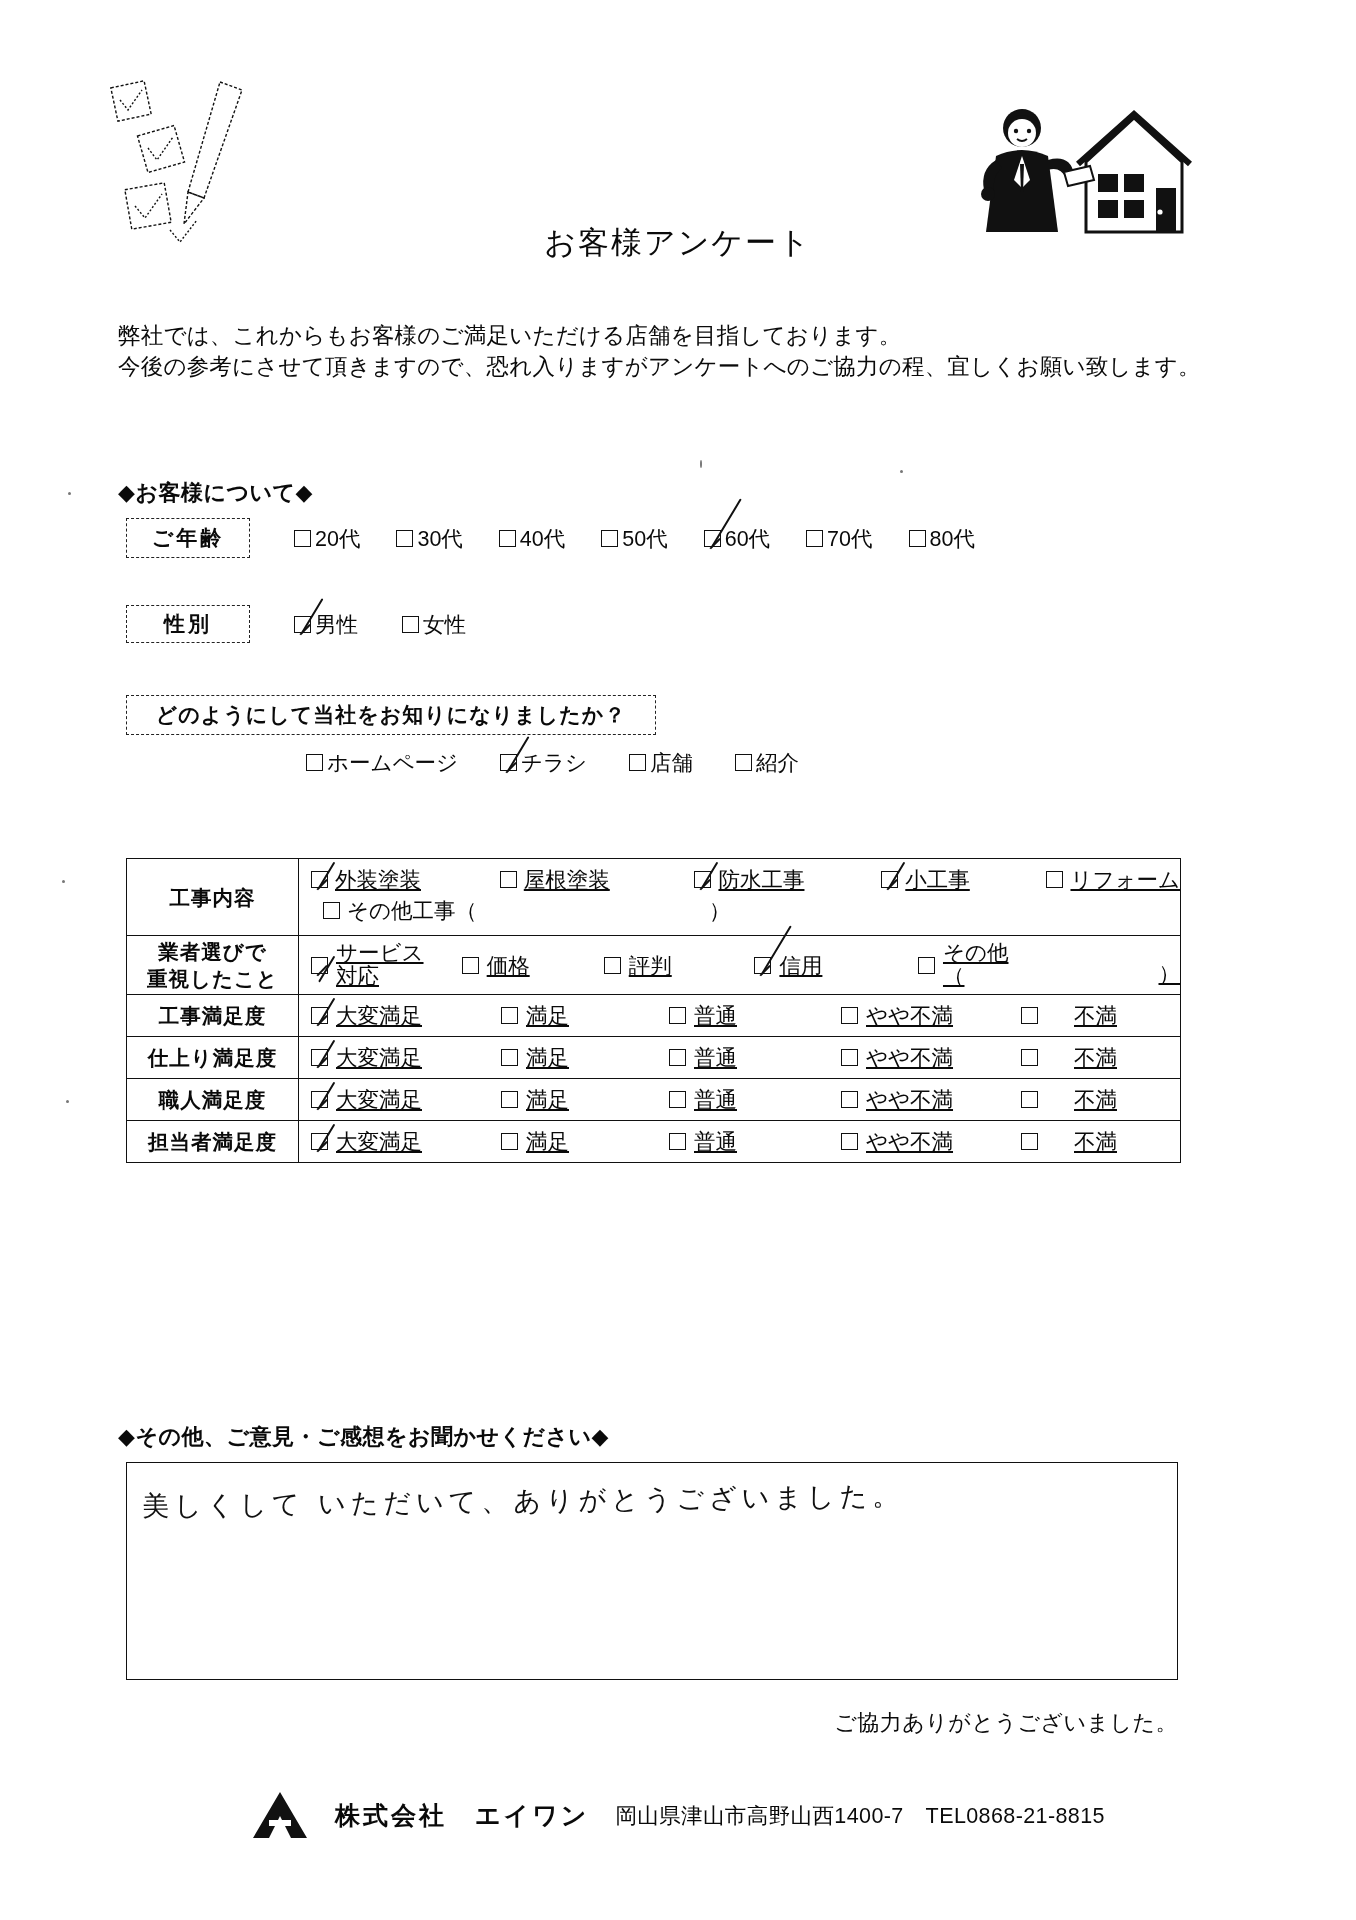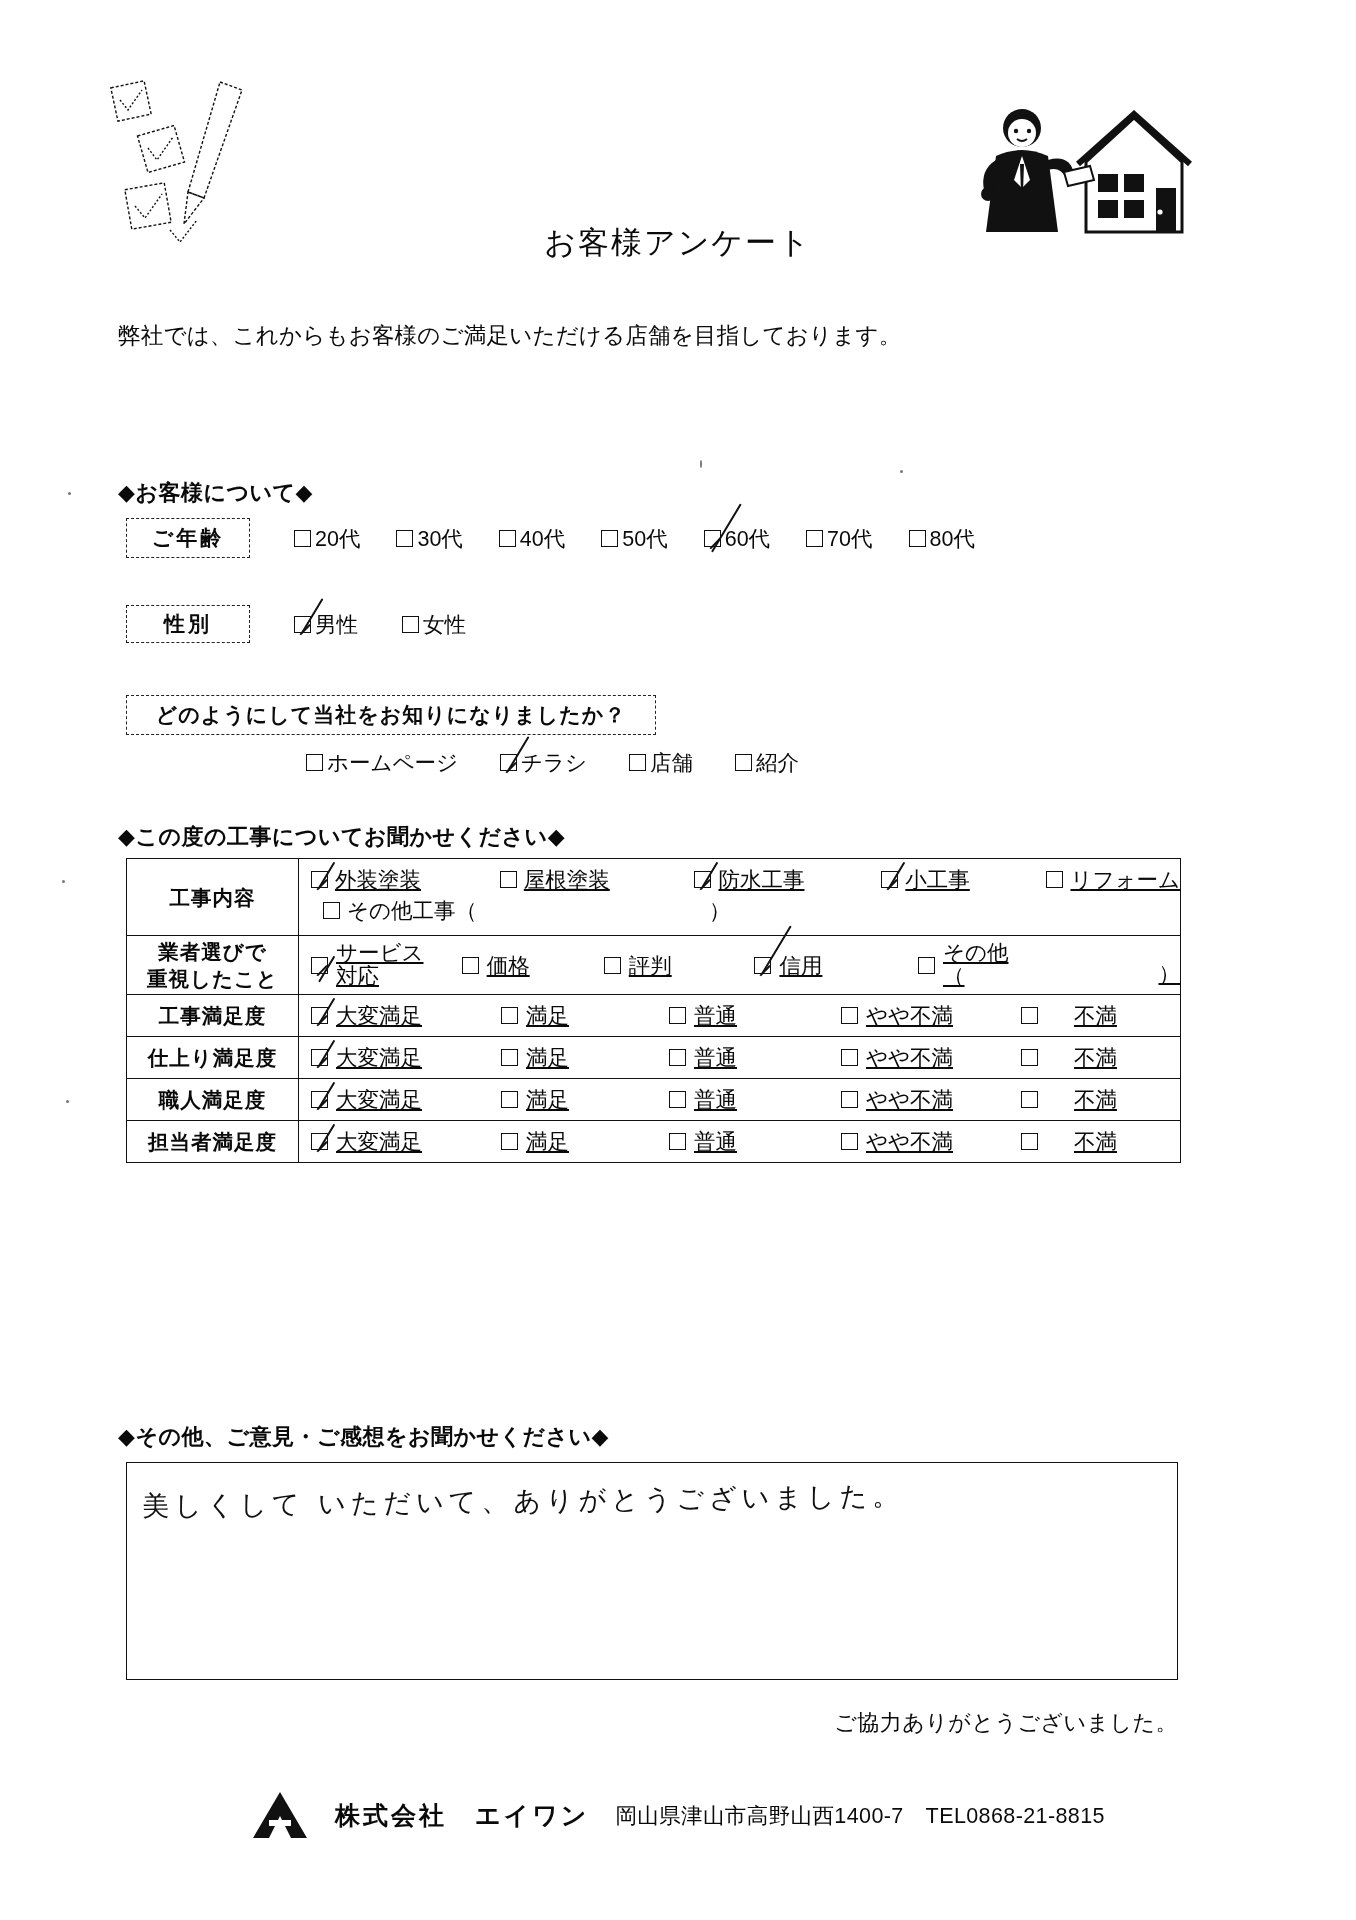--- a/index.html
+++ b/index.html
@@ -138,20 +138,21 @@
   }
   .opt.checked.short::before { height: 40px; }
   .opt.checked.tiny::before  { height: 30px; }
 
   
   .row-age {
     position: absolute;
     left: 126px;
     top: 518px;
     display: flex;
+    align-items: center;
   }
   .row-age .dash-label { width: 124px; height: 40px; margin-right: 44px; }
   .row-age .opt { margin-right: 36px; }
 
   .row-gender {
     position: absolute;
     left: 126px;
     top: 605px;
     display: flex;
     align-items: center;
@@ -336,20 +337,21 @@
       <path d="M54 64 l4 0 l-1 28 l-2 0 z" fill="#111"></path>
       <path d="M82 60 q22 -6 26 14 l-8 4 q-6 -12 -18 -8 z" fill="#111"></path>
       <path d="M98 72 l26 -6 l4 14 l-26 6 z" fill="#fff" stroke="#111" stroke-width="2"></path>
       <path d="M30 60 q-16 10 -12 30 l10 2 q-2 -16 8 -24 z" fill="#111"></path>
       <circle cx="22" cy="94" r="7" fill="#111"></circle>
     </svg>
   </div>
 
   <div class="intro">
     <div>弊社では、これからもお客様のご満足いただける店舗を目指しております。</div>
+    <div>今後の参考にさせて頂きますので、恐れ入りますがアンケートへのご協力の程、宜しくお願い致します。</div>
   </div>
 
   <div class="sec-head" id="sec-customer">◆お客様について◆</div>
 
   <div class="row-age">
     <div class="dash-label">ご年齢</div>
 
     <div class="opt">
       <span class="box"></span>
       <span>20代</span>
@@ -408,21 +410,20 @@
     <div class="opt">
       <span class="box"></span>
       <span>店舗</span>
     </div>
     <div class="opt">
       <span class="box"></span>
       <span>紹介</span>
     </div>
   </div>
 
-  <div class="sec-head" id="sec-work">◆この度の工事についてお聞かせください◆</div>
 
   <table class="tbl">
     <colgroup>
         <col style="width:172px">
         <col>
       </colgroup>
     <tbody>
 
       <tr>
         <td class="rowlabel">工事内容</td>

